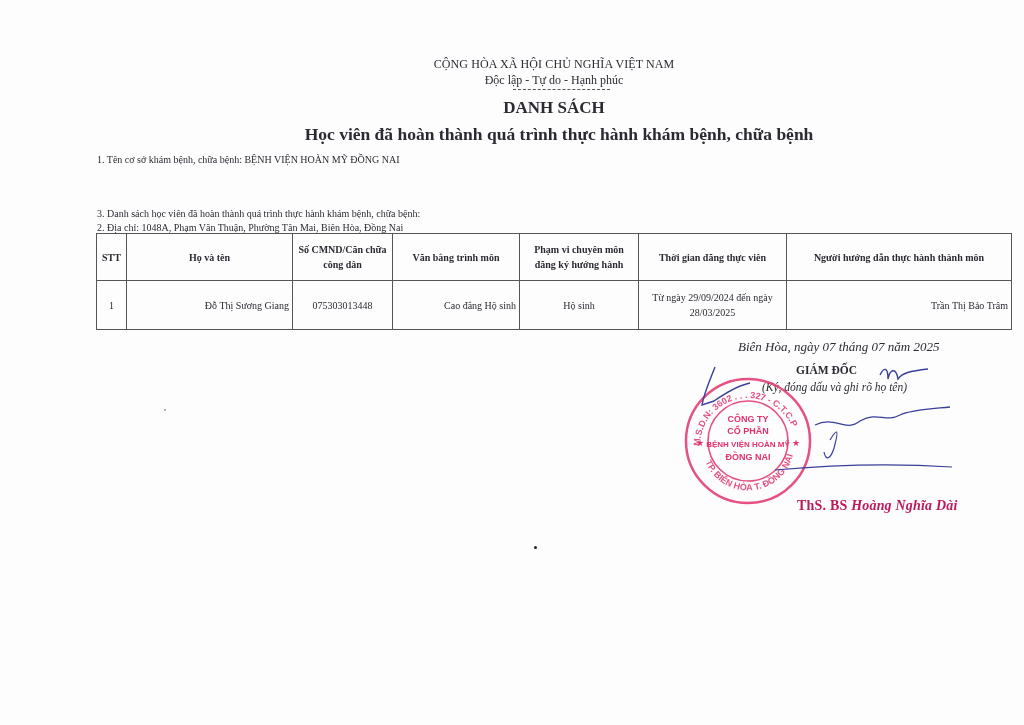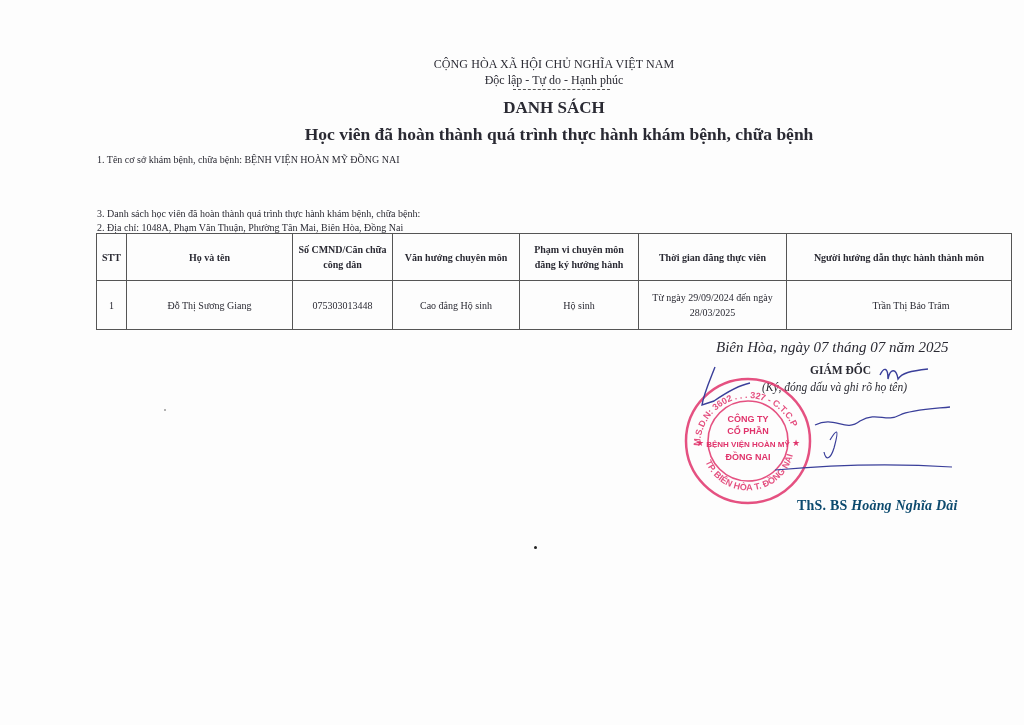--- a/index.html
+++ b/index.html
@@ -22,27 +22,27 @@
   #info3 { top: 208px; }
 
   table {
     position: absolute; left: 96px; top: 233px; width: 915px;
     border-collapse: collapse; font-size: 10px; table-layout: fixed;
   }
   td, th { border: 1px solid #555; padding: 2px 3px; vertical-align: middle; }
   th { font-weight: bold; height: 42px; text-align: center; line-height: 15px; }
   td { height: 44px; line-height: 15px; }
   .c { text-align: center; }
-  .l { text-align: center; }
+  .l { text-align: right; }
 
-  #place-date { left: 716px; top: 339px; font-size: 15px; font-style: italic; }
-  #director { left: 796px; top: 364px; font-size: 11.5px; font-weight: bold; margin-left: 14px; }
+  #place-date { left: 738px; top: 339px; font-size: 13px; font-style: italic; }
+  #director { left: 796px; top: 364px; font-size: 11.5px; font-weight: bold; }
   #sign-note { left: 762px; top: 381px; font-size: 11.5px; font-style: italic; }
   #signer {
-    left: 797px; top: 498px; font-size: 14px; color: #0c4a6e; font-style: italic;
+    left: 797px; top: 498px; font-size: 14px; color: #be185d; font-style: italic;
     font-weight: bold; letter-spacing: 0.2px;
   }
   #signer .title { font-style: normal; font-family: "Liberation Serif", serif; }
   #stamp { left: 683px; top: 376px; width: 130px; height: 130px; }
   #signature-svg { left: 690px; top: 345px; width: 270px; height: 150px; }
   .speck { width: 3px; height: 3px; background: #222; border-radius: 50%; }
 </style>
 </head>
 <body>
 
@@ -64,21 +64,21 @@
     <col style="width:127px">
       <col style="width:119px">
       <col style="width:148px">
       <col style="width:225px">
   </colgroup>
   <thead>
     <tr>
       <th>STT</th>
       <th>Họ và tên</th>
       <th>Số CMND/Căn chữa công dân</th>
-      <th>Văn hướng chuyên môn</th>
+      <th>Văn bằng trình môn</th>
       <th>Phạm vi chuyên môn đăng ký hướng hành</th>
       <th>Thời gian đăng thực viên</th>
       <th>Người hướng dẫn thực hành thành môn</th>
     </tr>
   </thead>
   <tbody>
     <tr>
       <td class="c">1</td>
       <td class="l">Đỗ Thị Sương Giang</td>
       <td class="c">075303013448</td>

